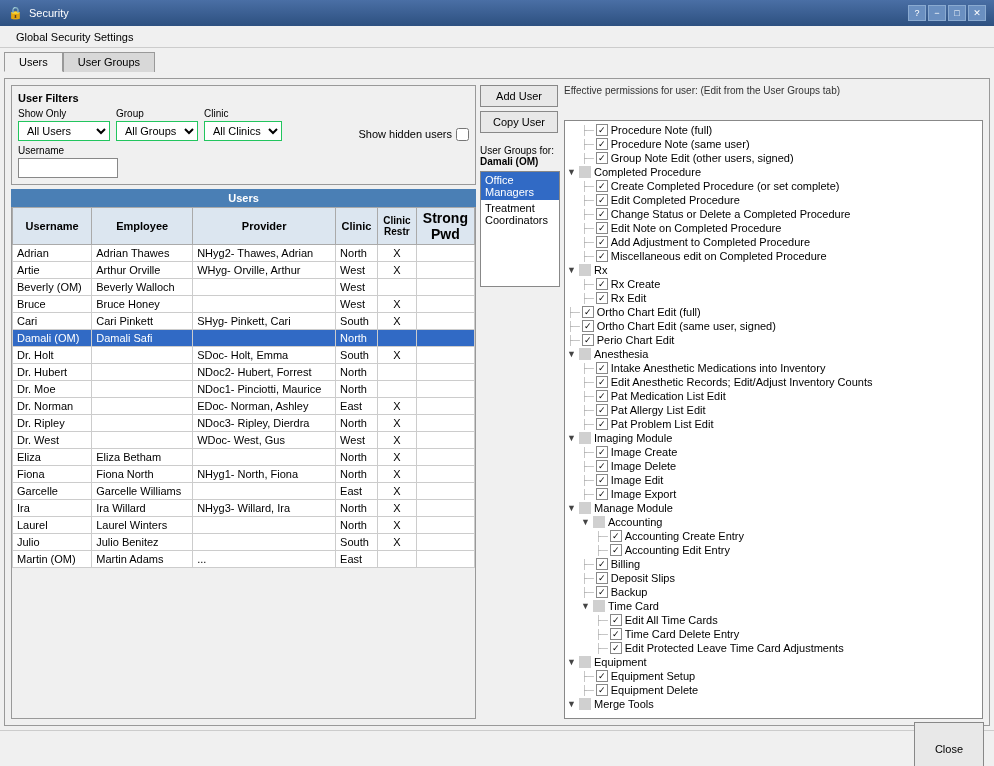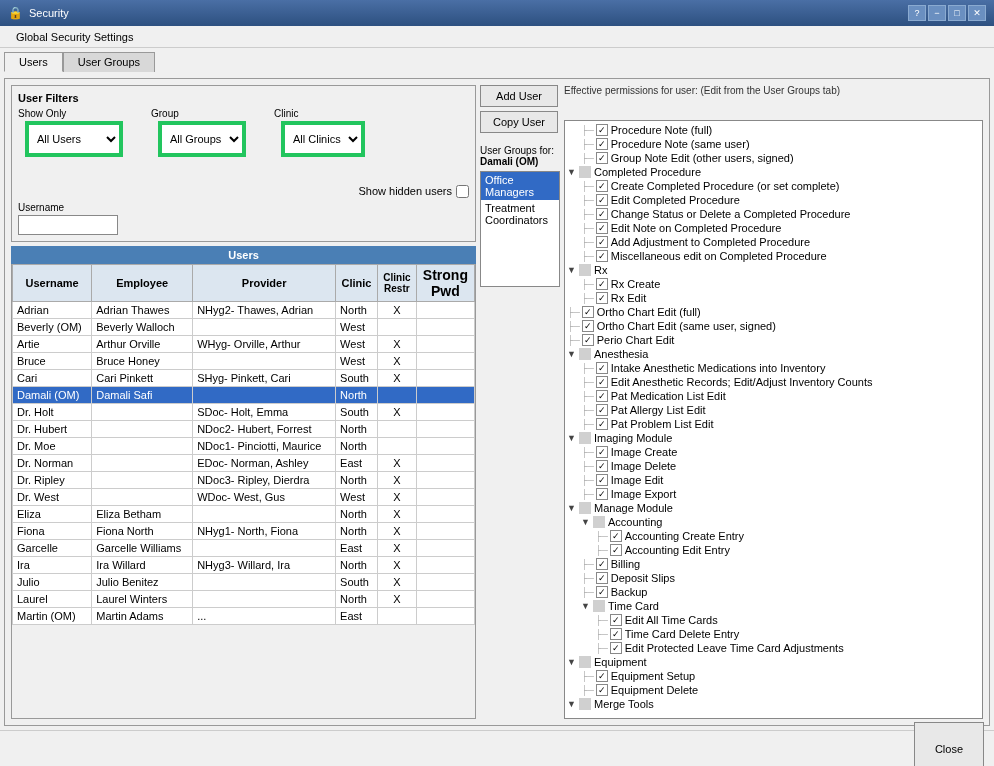--- a/index.html
+++ b/index.html
@@ -70,30 +70,29 @@
       flex-direction: column;
       gap: 4px;
     }
     
     .filters-box {
       border: 1px solid #999;
       padding: 6px;
       background: #f0f0f0;
     }
     .filters-title { font-weight: bold; margin-bottom: 4px; }
-    .filters-row { display: flex; gap: 28px; align-items: flex-end; flex-wrap: wrap; }
+    .filters-row { display: flex; gap: 6px; align-items: flex-end; flex-wrap: wrap; }
     .filter-group { display: flex; flex-direction: column; gap: 2px; }
     .filter-label { font-size: 10px; }
     select.filter-select {
       padding: 2px 4px;
-      border: 4px solid #22c55e;
+      border: 1px solid #22c55e;
       background: white;
-      height: 36px;
+      height: 20px;
       font-size: 11px;
-      margin-left: 7px;
     }
     
     .username-row { display: flex; flex-direction: column; gap: 2px; margin-top: 4px; }
     .username-input { width: 100px; height: 20px; border: 1px solid #888; padding: 2px; }
     
     .users-table-section { flex: 1; display: flex; flex-direction: column; }
     .users-table-title {
       background: #4a7fb5;
       color: white;
       text-align: center;
@@ -277,36 +276,36 @@
             <tbody id="users-tbody">
             <tr>
     <td>Adrian</td>
     <td>Adrian Thawes</td>
     <td>NHyg2- Thawes, Adrian</td>
     <td>North</td>
     <td style="text-align:center;">X</td>
     <td style="text-align:center;"></td>
   </tr>
                 <tr>
-    <td>Beverly (OM)</td>
-    <td>Beverly Walloch</td>
-    <td></td>
-    <td>West</td>
-    <td style="text-align:center;"></td>
-    <td style="text-align:center;"></td>
-  </tr>
-                <tr>
     <td>Artie</td>
     <td>Arthur Orville</td>
     <td>WHyg- Orville, Arthur</td>
     <td>West</td>
     <td style="text-align:center;">X</td>
     <td style="text-align:center;"></td>
   </tr>
                 <tr>
+    <td>Beverly (OM)</td>
+    <td>Beverly Walloch</td>
+    <td></td>
+    <td>West</td>
+    <td style="text-align:center;"></td>
+    <td style="text-align:center;"></td>
+  </tr>
+                <tr>
     <td>Bruce</td>
     <td>Bruce  Honey</td>
     <td></td>
     <td>West</td>
     <td style="text-align:center;">X</td>
     <td style="text-align:center;"></td>
   </tr>
                 <tr>
     <td>Cari</td>
     <td>Cari Pinkett</td>
@@ -397,32 +396,32 @@
   </tr>
                 <tr>
     <td>Ira</td>
     <td>Ira Willard</td>
     <td>NHyg3- Willard, Ira</td>
     <td>North</td>
     <td style="text-align:center;">X</td>
     <td style="text-align:center;"></td>
   </tr>
                 <tr>
+    <td>Laurel</td>
+    <td>Laurel Winters</td>
+    <td></td>
+    <td>North</td>
+    <td style="text-align:center;">X</td>
+    <td style="text-align:center;"></td>
+  </tr>
+                <tr>
     <td>Julio</td>
     <td>Julio Benitez</td>
     <td></td>
     <td>South</td>
-    <td style="text-align:center;">X</td>
-    <td style="text-align:center;"></td>
-  </tr>
-                <tr>
-    <td>Laurel</td>
-    <td>Laurel Winters</td>
-    <td></td>
-    <td>North</td>
     <td style="text-align:center;">X</td>
     <td style="text-align:center;"></td>
   </tr>
                 <tr>
     <td>Martin (OM)</td>
     <td>Martin Adams</td>
     <td>...</td>
     <td>East</td>
     <td style="text-align:center;"></td>
     <td style="text-align:center;"></td>

